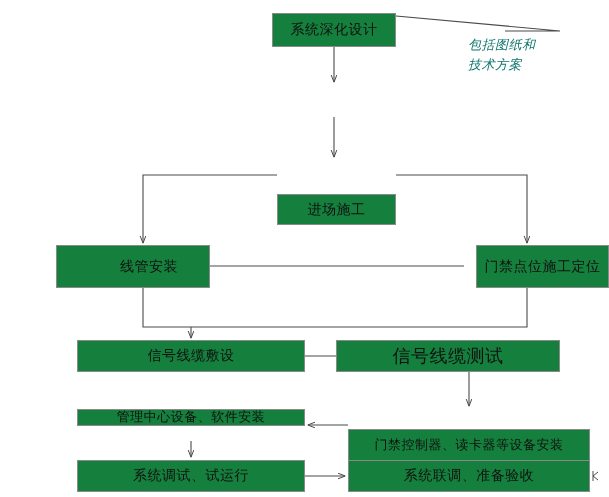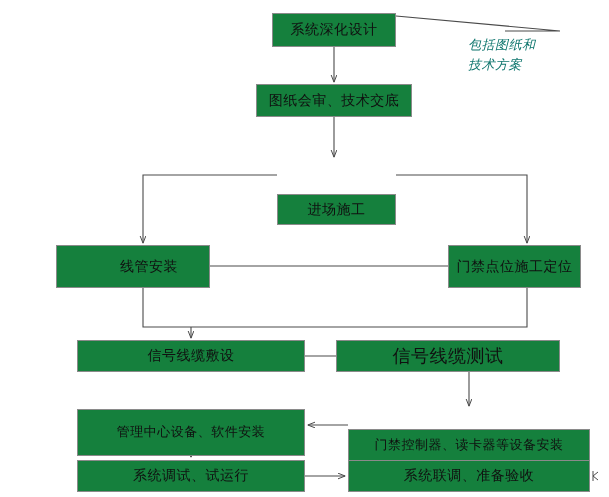--- a/index.html
+++ b/index.html
@@ -38,24 +38,24 @@
     line-height:1.5;
     white-space:pre-line;
     letter-spacing:0.5px;
     font-style:italic;
   }
   
   .n-design      {left:272px; top:13px;  width:124px; height:34px; font-size:14px;}
   .n-review      {left:256px; top:84px;  width:156px; height:33px; font-size:14px;}
   .n-enter       {left:277px; top:159px; width:119px; height:31px; font-size:14px;margin-top:35px;}
   .n-conduit     {left:56px;  top:245px; width:154px; height:43px; font-size:14px;padding-left:32px;}
-  .n-position    {left:448px; top:245px; width:133px; height:43px; font-size:14px;}
+  .n-position    {left:476px; top:245px; width:133px; height:43px; font-size:14px;}
   .n-laying      {left:77px;  top:340px; width:228px; height:32px; font-size:14px;}
   .n-testing     {left:336px; top:340px; width:224px; height:32px; font-size:18px;}
-  .n-center      {left:77px;  top:409px; width:228px; height:47px; font-size:13px;}
+  .n-center      {left:77px;  top:409px; width:228px; height:17px; font-size:13px;}
   .n-controller  {left:348px; top:409px; width:242px; height:32px; font-size:13px;margin-top:20px;}
   .n-debug       {left:77px;  top:460px; width:228px; height:32px; font-size:14px;}
   .n-accept      {left:348px; top:460px; width:242px; height:32px; font-size:14px;}
   .a-note        {left:468px; top:35px;  width:110px; font-size:13px;}
   .cursor-mark{
     position:absolute;left:592px;top:470px;
     width:8px;height:12px;
   }
 </style>
 </head>
@@ -96,23 +96,20 @@
       <path d="M305,476 L345,476" marker-end="url(#ah)"></path>
 
       <path d="M396,16 L560,31 L505,31"></path>
     </g>
   </svg>
 
   <div class="node n-design">
     <span>系统深化设计</span>
   </div>
 
-  <div class="node n-review">
-    <span>图纸会审、技术交底</span>
-  </div>
 
   <div class="node n-enter">
     <span>进场施工</span>
   </div>
 
   <div class="node n-conduit">
     <span>线管安装</span>
   </div>
 
   <div class="node n-position">

